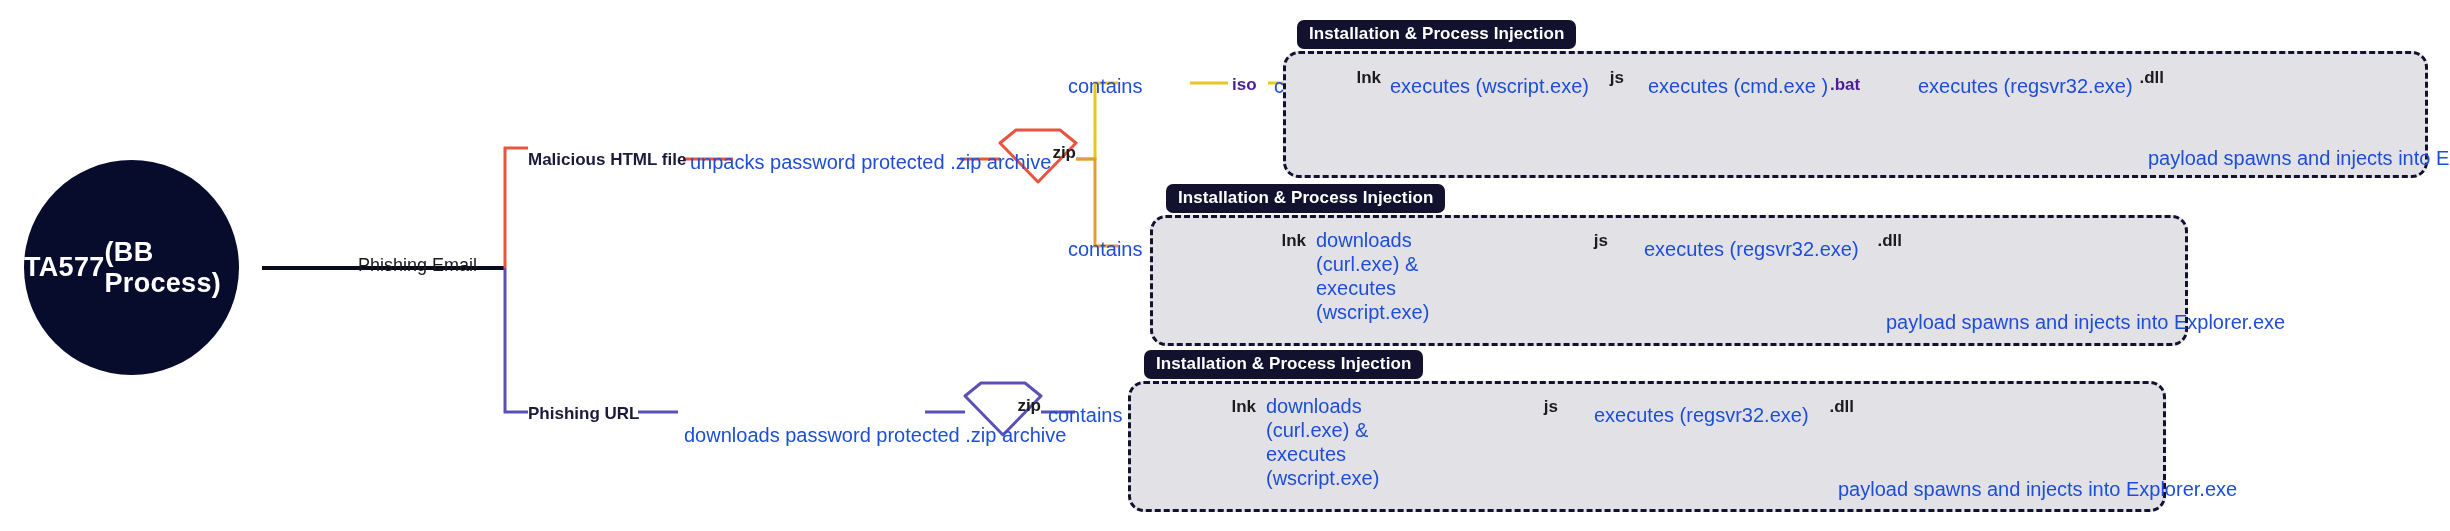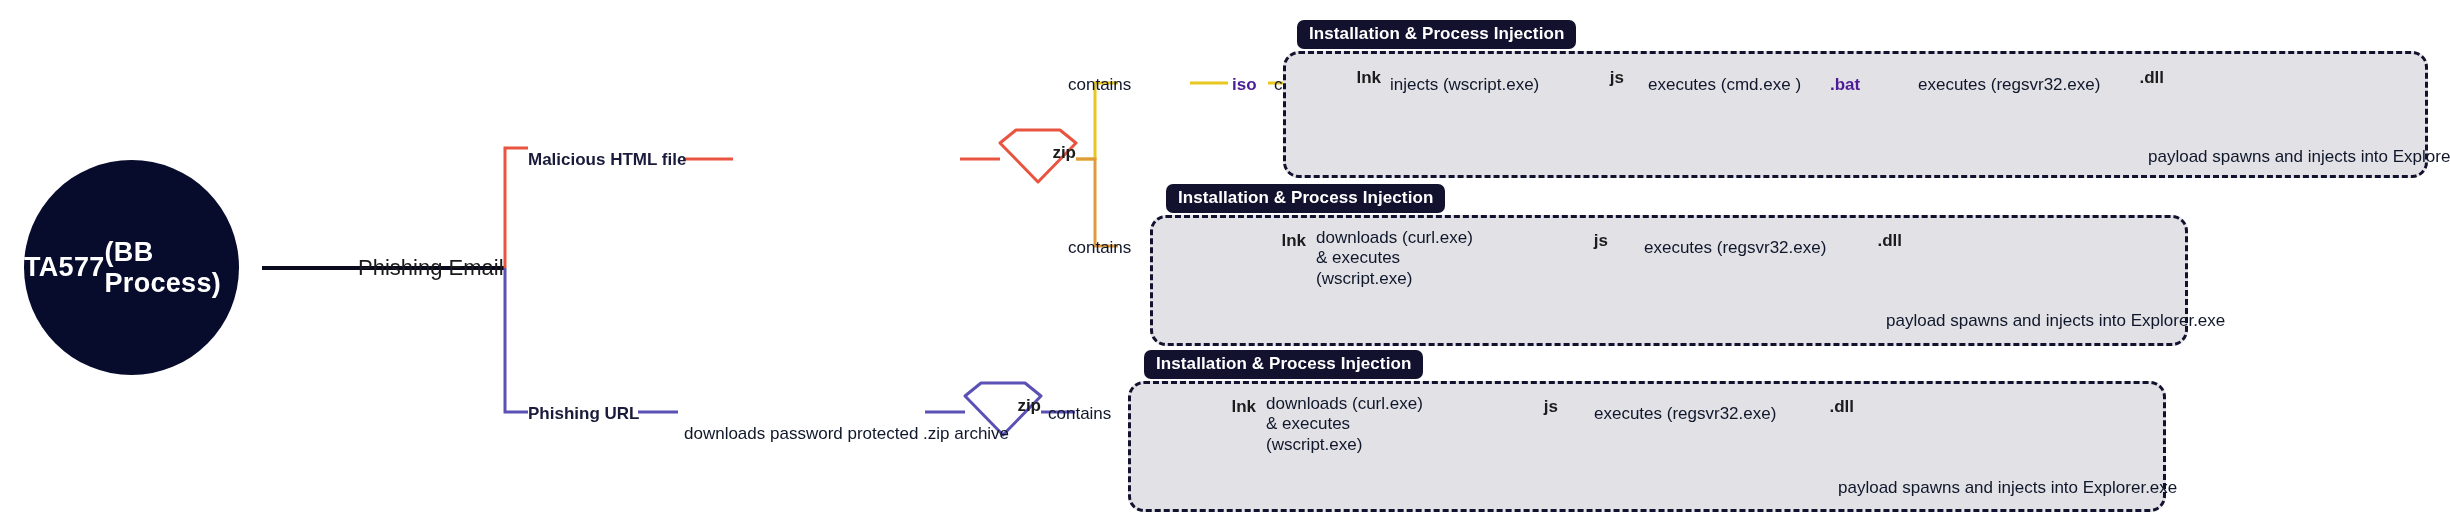--- a/index.html
+++ b/index.html
@@ -10,21 +10,21 @@
 
   .lbl{position:absolute;white-space:nowrap;line-height:1.15;}
 
   
   .root-circle{position:absolute;border-radius:50%;
       background:#070b2c;display:flex;flex-direction:row;
       align-items:center;justify-content:center;}
   .root-circle .rl{color:#ffffff;font-size:27px;font-weight:bold;letter-spacing:.3px;}
 
   
-  .cap{font-size:17px;color:#0f172a;}
+  .cap{font-size:20px;color:#1d4ed8;}
   .cap-strong{font-size:17px;color:#1a1a3a;font-weight:bold;}
   .cap-node{font-size:17px;color:#4c1d95;font-weight:bold;}
   .cap-wrap{white-space:normal;line-height:1.2;}
 
   
   .group{position:absolute;background:#e2e1e6;border:3px dashed #12122f;
          border-radius:16px;box-sizing:border-box;}
   .group-title{position:absolute;background:#12122f;color:#ffffff;
       font-size:17px;font-weight:bold;padding:4px 12px 5px 12px;
       border-radius:7px;white-space:nowrap;letter-spacing:.1px;}
@@ -95,40 +95,41 @@
     <line x1="1738" y1="412" x2="1778" y2="412" stroke="#5b51b5" stroke-width="3"></line>
     <path d="M1778,397 L1794,384 L1838,384 L1854,397 L1816,436 Z" fill="#e2e1e6" stroke="#5b51b5" stroke-width="3" stroke-linejoin="round"></path>
     <path d="M1816,436 L1816,472 L1832,486" fill="none" stroke="#5b51b5" stroke-width="3"></path>
   </svg>
 
   <div class="root-circle" style="left:24px;top:160px;width:215px;height:215px;">
     <div class="rl">TA577</div>
     <div class="rl">(BB Process)</div>
   </div>
 
-  <div class="lbl" style="left:358px;top:255px;font-size:22px;color:#1a1a1a;">Phishing Email</div>
+  <div class="lbl" style="left:358px;top:255px;font-size:18px;color:#1a1a1a;">Phishing Email</div>
 
   <div class="lbl cap-strong" style="left:528px;top:150px;">Malicious HTML file</div>
+  <div class="lbl cap" style="left:690px;top:151px;">unpacks password protected .zip archive</div>
   <div class="dia" style="left:1000px;top:130px;width:76px;height:52px;">
     <span>zip</span>
   </div>
 
   <div class="lbl cap" style="left:1068px;top:75px;">contains</div>
   <div class="lbl cap-node" style="left:1232px;top:75px;">iso</div>
   <div class="lbl cap" style="left:1274px;top:75px;">contains</div>
 
   <div class="lbl cap" style="left:1068px;top:238px;">contains</div>
 
   <div class="group" style="left:1283px;top:51px;width:1145px;height:127px;"></div>
   <div class="group-title" style="left:1297px;top:20px;">Installation &amp; Process Injection</div>
 
   <div class="dia" style="left:1305px;top:55px;width:76px;height:52px;">
     <span>lnk</span>
   </div>
-  <div class="lbl cap" style="left:1390px;top:75px;">injects (wscript.exe)</div>
+  <div class="lbl cap" style="left:1390px;top:75px;">executes (wscript.exe)</div>
   <div class="dia" style="left:1548px;top:55px;width:76px;height:52px;">
     <span>js</span>
   </div>
   <div class="lbl cap" style="left:1648px;top:75px;">executes (cmd.exe )</div>
   <div class="lbl cap-node" style="left:1830px;top:75px;">.bat</div>
   <div class="lbl cap" style="left:1918px;top:75px;">executes (regsvr32.exe)</div>
   <div class="dia" style="left:2088px;top:55px;width:76px;height:52px;">
     <span>.dll</span>
   </div>
   <div class="lbl cap" style="left:2148px;top:147px;">payload spawns and injects into Explorer.exe</div>

